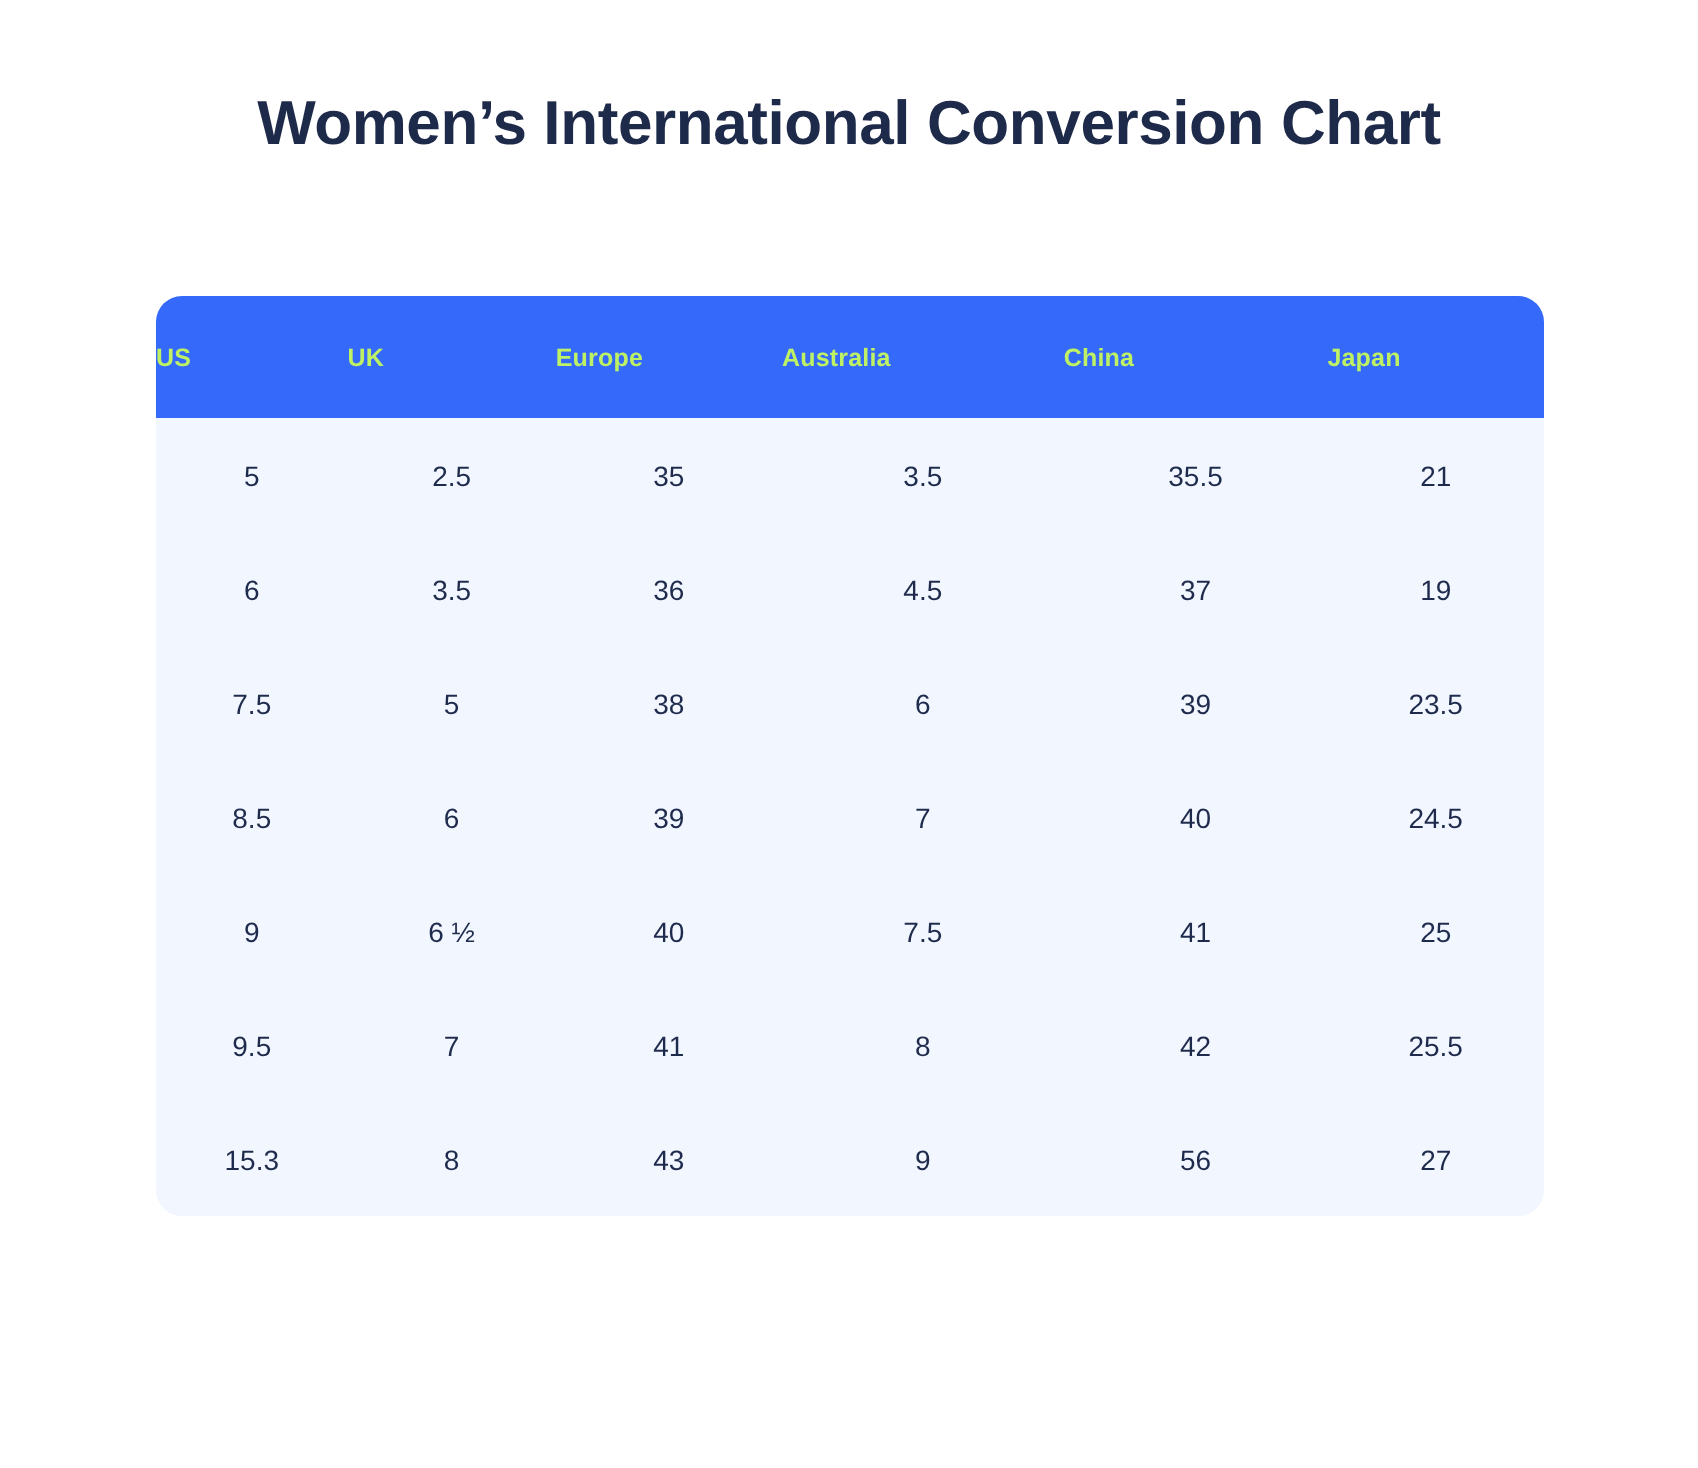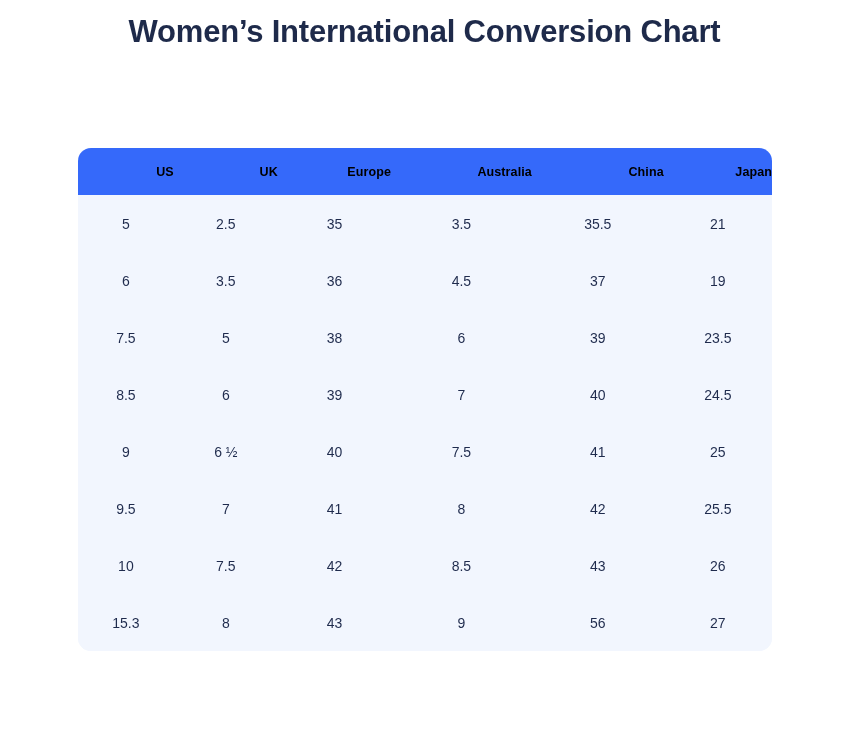--- a/index.html
+++ b/index.html
@@ -16,21 +16,21 @@
 
   .page {
     position: relative;
     width: 849px;
     height: 734px;
     background: #ffffff;
   }
 
   
   .heading {
-    padding-top: 14px;
+    padding-top: 44px;
     text-align: center;
   }
   .title {
     font-size: 31px;
     font-weight: bold;
     color: #1e2a4a;
     letter-spacing: -0.2px;
     line-height: 1.18;
     margin: 0;
   }
@@ -54,26 +54,26 @@
   }
   table.conv {
     width: 100%;
     border-collapse: collapse;
     table-layout: fixed;
   }
   table.conv thead tr {
     background: #3569fa;
   }
   table.conv th {
-    color: #000000;
+    color: #bef264;
     font-size: 12.5px;
     font-weight: bold;
-    height: 47px;
+    height: 61px;
     padding: 0;
-    text-align: right;
+    text-align: left;
     vertical-align: middle;
     letter-spacing: 0.1px;
   }
   table.conv tbody tr {
     background: #f2f6fe;
   }
   table.conv td {
     color: #1f2b4d;
     font-size: 14px;
     font-weight: normal;
@@ -163,28 +163,20 @@
         </tr>
         <tr>
           <td>9.5</td>
           <td>7</td>
           <td>41</td>
           <td>8</td>
           <td>42</td>
           <td>25.5</td>
         </tr>
         <tr>
-          <td>10</td>
-          <td>7.5</td>
-          <td>42</td>
-          <td>8.5</td>
-          <td>43</td>
-          <td>26</td>
-        </tr>
-        <tr>
           <td>15.3</td>
           <td>8</td>
           <td>43</td>
           <td>9</td>
           <td>56</td>
           <td>27</td>
         </tr>
       </tbody>
     </table>
   </div>

